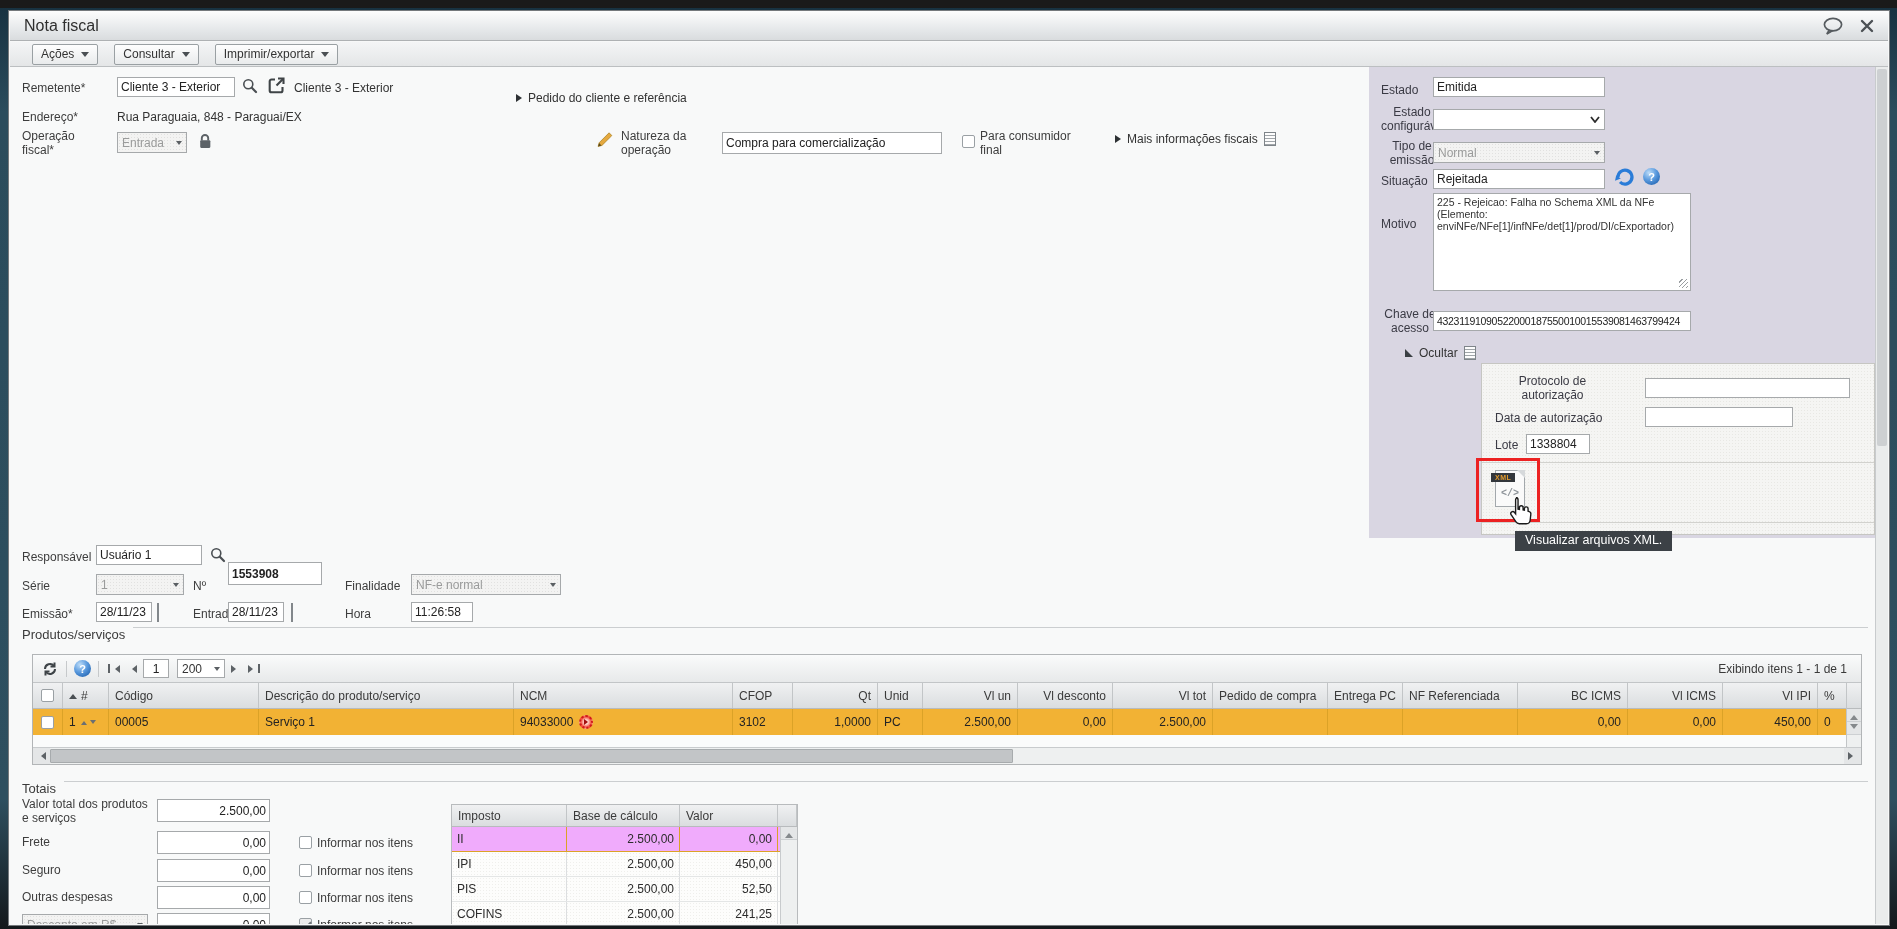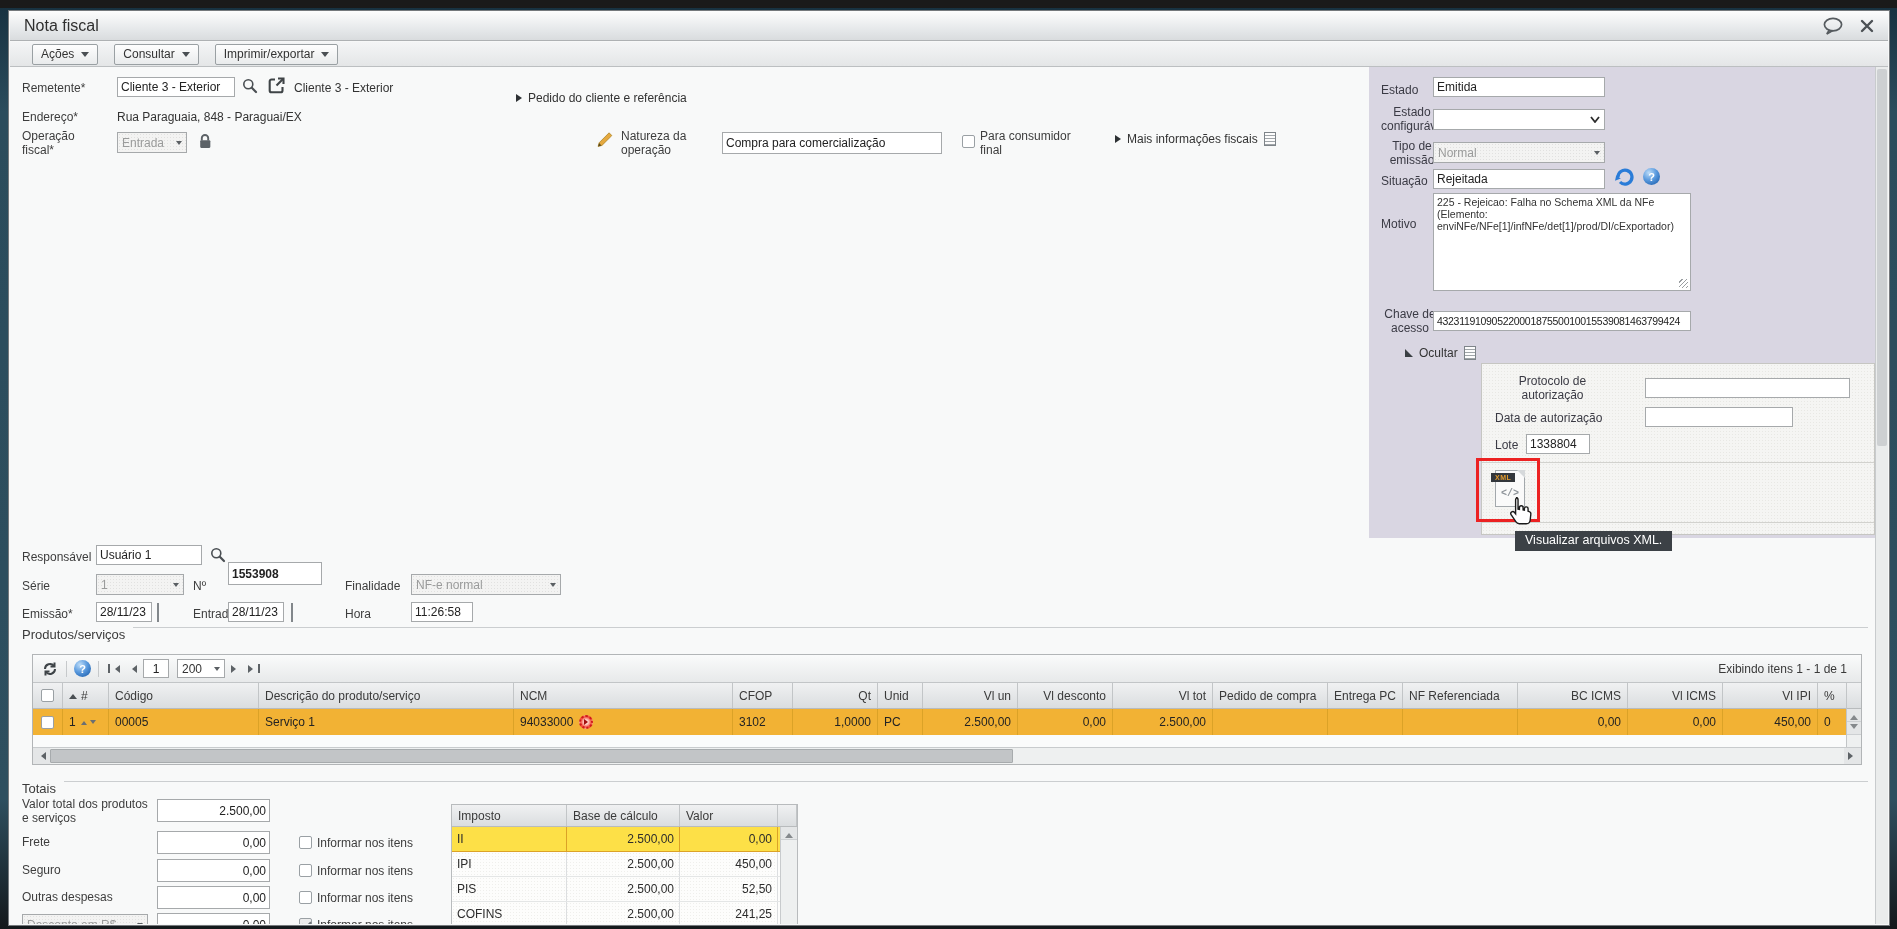--- a/index.html
+++ b/index.html
@@ -130,21 +130,21 @@
   .legendtxt { font-size:13px; color:#3b3b3b; }
 
   
   .imp { position:absolute; left:441px; top:737px; width:347px; border:1px solid #b8bbbd; background:#fff; }
   .imp .head { display:flex; height:22px; background:linear-gradient(#f0f1f2,#dadddf); border-bottom:1px solid #b8bbbd; }
   .imp .hcell { display:flex; align-items:center; padding:0 6px; font-size:12px; color:#3a3a3a;
     border-right:1px solid #c2c5c7; overflow:hidden; white-space:nowrap; }
   .imp .irow { display:flex; height:25px; background-color:#fdfdfc;
     background-image:radial-gradient(#efefec 0.8px,transparent 0.8px); background-size:3px 3px;
     border-bottom:1px solid #e4e6e6; }
-  .imp .irow.sel { background:#fde047; border-bottom-color:#dba227; }
+  .imp .irow.sel { background:#f0abfc; border-bottom-color:#dba227; }
   .imp .icell { display:flex; align-items:center; padding:0 5px; font-size:12px; color:#2c2c2c;
     border-right:1px solid #dcdee0; overflow:hidden; white-space:nowrap; }
   .imp .irow.sel .icell { border-right-color:#dba227; }
   .imp .icell.right { justify-content:flex-end; }
   .impscroll { position:absolute; right:0; top:22px; bottom:0; width:17px; background:#eef0f0; border-left:1px solid #c8cbcd; }
 
   .mainvs { position:absolute; right:0; top:0; bottom:0; width:13px; background:#eaecec; border-left:1px solid #c8cbcd; }
   .mainvs .thumb { position:absolute; left:1px; right:1px; top:2px; height:44%; background:#cdd0d2; border-radius:2px; }
 
   .seal { width:14px; height:14px; border-radius:50%; border:2px dotted #cf1a1a;

